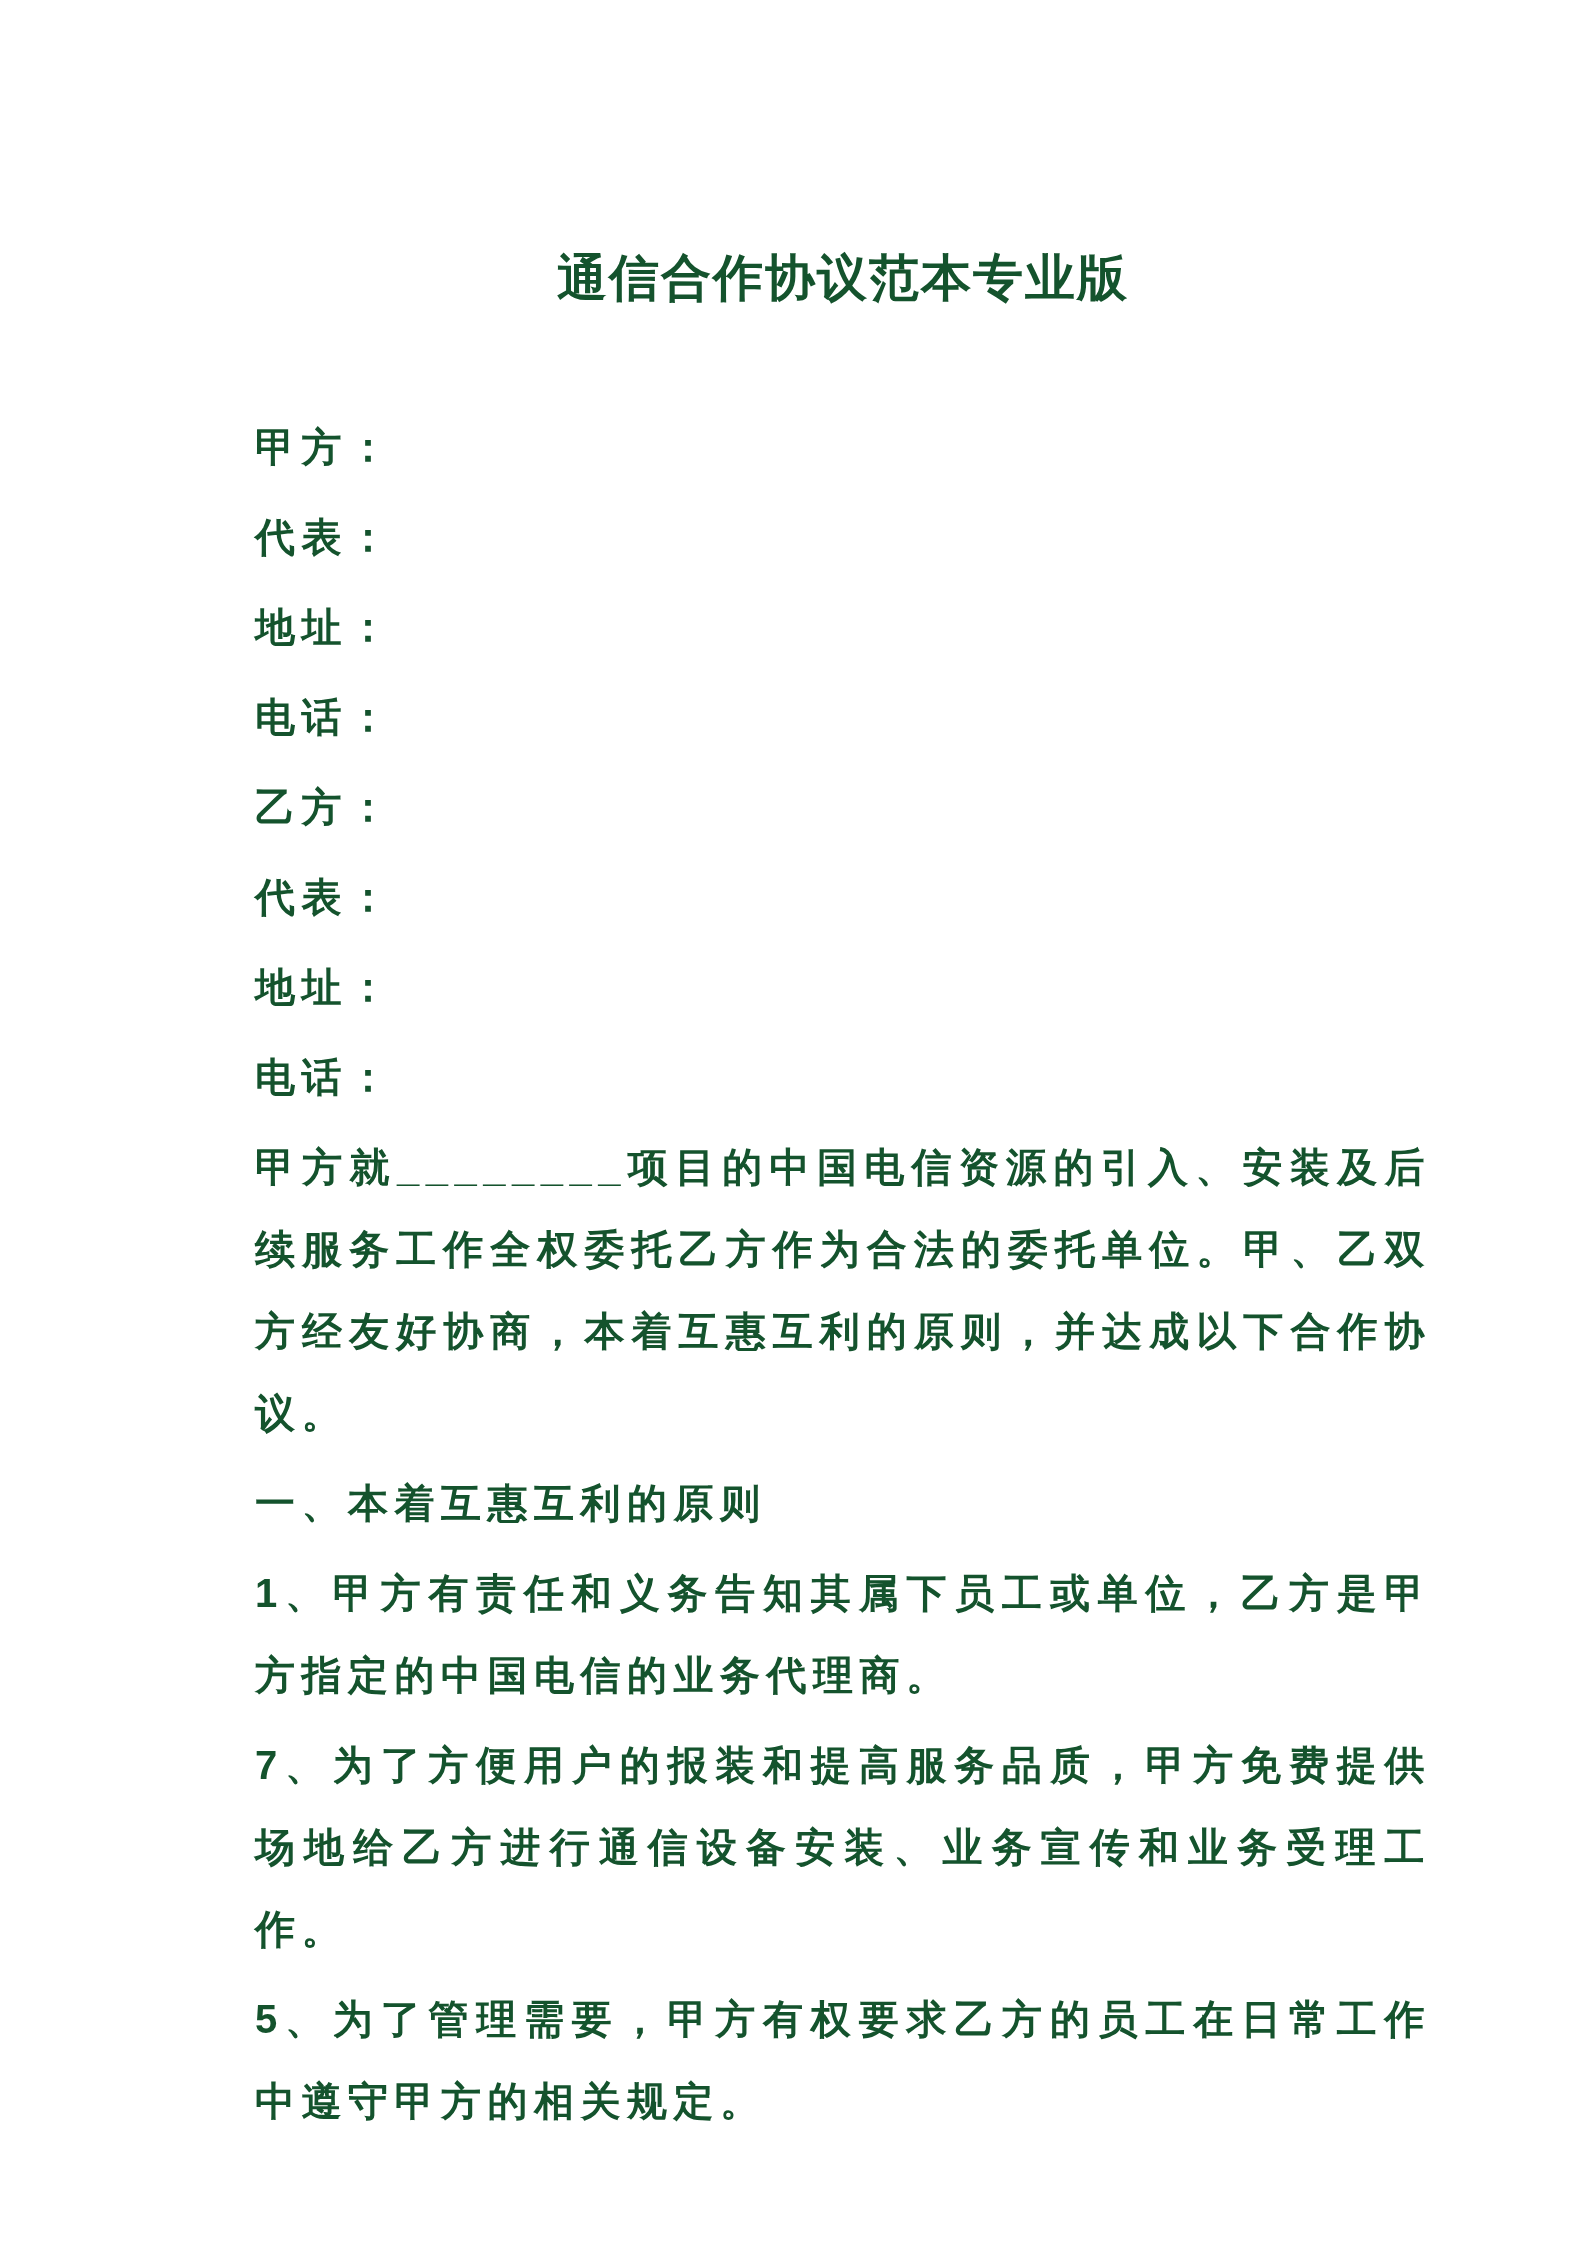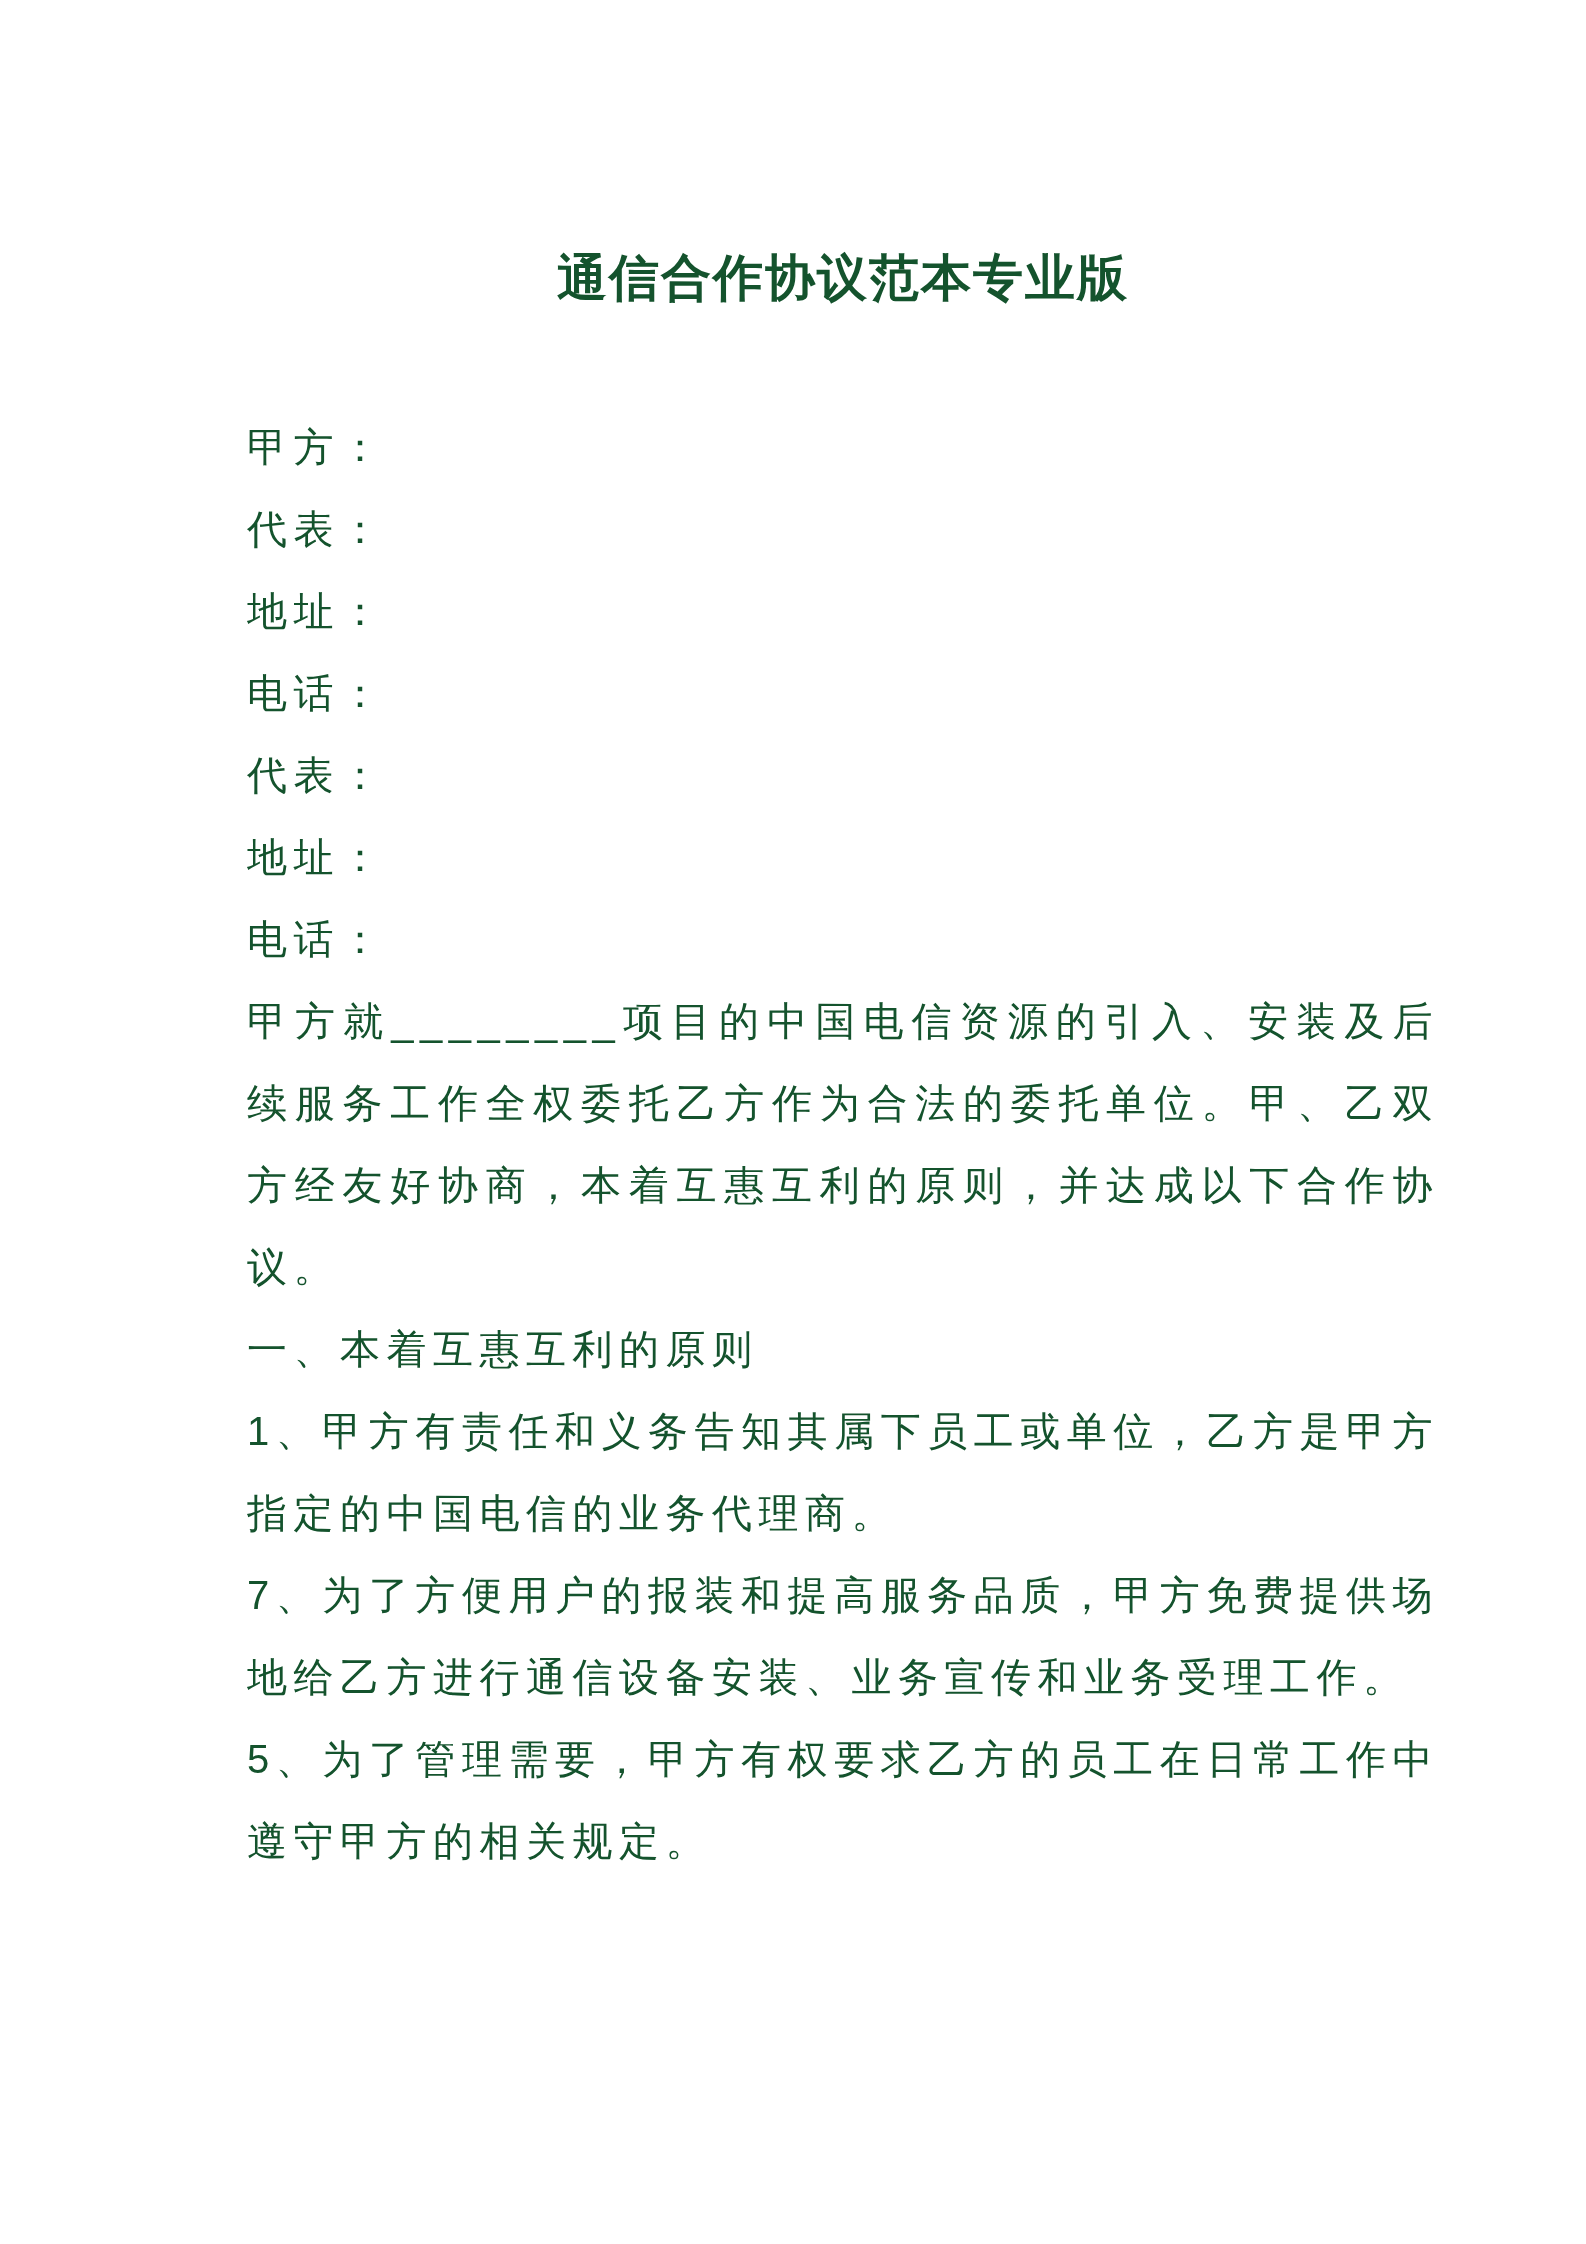--- a/index.html
+++ b/index.html
@@ -24,45 +24,46 @@
     margin: 0 0 98px 0;
     font-size: 50px;
     font-weight: bold;
     text-align: center;
     letter-spacing: 2px;
     line-height: 60px;
     white-space: nowrap;
   }
   .doc-line {
     font-size: 40px;
-    font-weight: 400;
+    font-weight: 700;
     line-height: 82px;
     letter-spacing: 6.5px;
     text-align: justify;
     text-justify: inter-ideograph;
     word-break: break-all;
-    margin: 0;
+    margin: 8px;
   }
 </style>
 </head>
 <body>
 
 <div class="page">
   <div class="content">
 
     <h1 class="doc-title">通信合作协议范本专业版</h1>
 
     <p class="doc-line">甲方：</p>
 
     <p class="doc-line">代表：</p>
 
     <p class="doc-line">地址：</p>
 
     <p class="doc-line">电话：</p>
 
+    <p class="doc-line">乙方：</p>
 
     <p class="doc-line">代表：</p>
 
     <p class="doc-line">地址：</p>
 
     <p class="doc-line">电话：</p>
 
     <p class="doc-line">甲方就________项目的中国电信资源的引入、安装及后续服务工作全权委托乙方作为合法的委托单位。甲、乙双方经友好协商，本着互惠互利的原则，并达成以下合作协议。</p>
 
     <p class="doc-line">一、本着互惠互利的原则</p>

